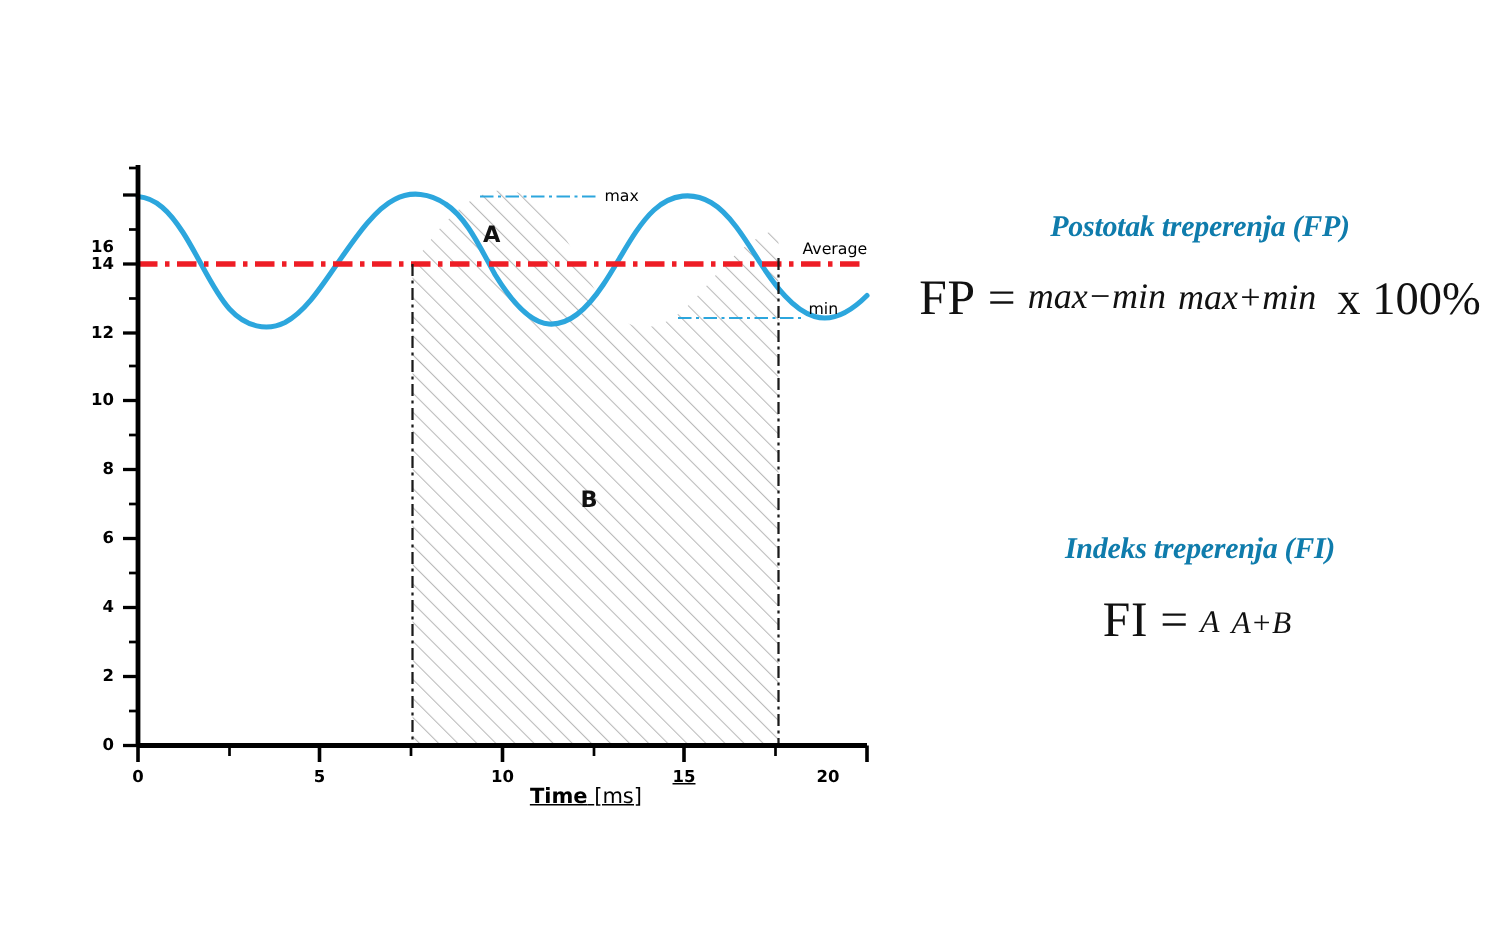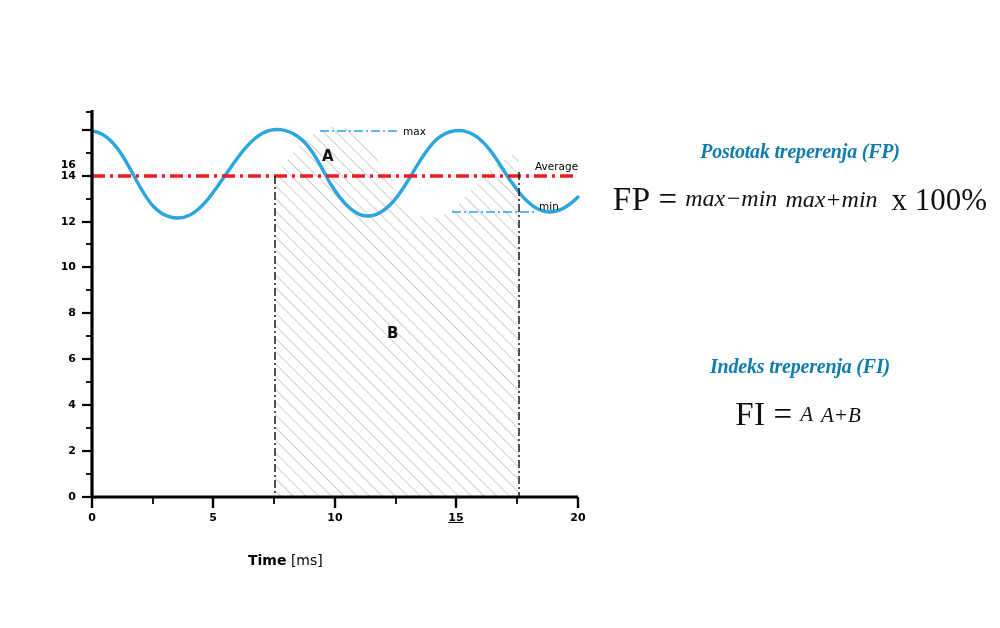--- a/index.html
+++ b/index.html
@@ -42,21 +42,20 @@
     color: #0f7cac;
     letter-spacing: -0.2px;
     text-align: center;
     white-space: nowrap;
   }
 
   .formula-body {
     margin-top: 18px;
     display: flex;
     justify-content: center;
-    align-items: center;
     font-family: "Liberation Serif", serif;
     color: #111111;
   }
   .formula-lhs {
     font-size: 33px;
     letter-spacing: 0.5px;
   }
   .formula-eq {
     font-size: 33px;
     margin: 0 4px 0 8px;
@@ -98,23 +97,24 @@
     position: absolute;
     font-family: "DejaVu Sans", sans-serif;
     font-size: 14px;
     color: #000000;
     white-space: nowrap;
   }
   .axis-title b { font-weight: bold; }
   .axis-title span.unit { font-weight: normal; }
   #x-axis-title {
     left: 248px;
-    top: 552px;
+    top: 523px;
     width: 180px;
-    text-align: left;
+    text-align: right;
+    text-decoration: underline;
   }
 
   .tick-label {
     position: absolute;
     font-family: "DejaVu Sans", sans-serif;
     font-size: 11px;
     font-weight: bold;
     color: #000000;
     white-space: nowrap;
   }
@@ -235,21 +235,21 @@
 <div class="tick-label y" style="left:52px; top:306px;">8</div>
 <div class="tick-label y" style="left:52px; top:352px;">6</div>
 <div class="tick-label y" style="left:52px; top:398px;">4</div>
 <div class="tick-label y" style="left:52px; top:444px;">2</div>
 <div class="tick-label y" style="left:52px; top:490px;">0</div>
 
 <div class="tick-label x" style="left:80px;  top:511px;">0</div>
 <div class="tick-label x" style="left:201px; top:511px;">5</div>
 <div class="tick-label x" style="left:323px; top:511px;">10</div>
 <div class="tick-label x" style="left:444px; top:511px;text-decoration:underline;">15</div>
-<div class="tick-label x" style="left:566px; top:511px;">20</div>
+<div class="tick-label x" style="left:540px; top:511px;">20</div>
 
 <div class="axis-title" id="x-axis-title">
   <b>Time</b> <span class="unit">[ms]</span>
 </div>
 
 <div class="annot" style="left:403px; top:125px;">max</div>
 <div class="annot" style="left:535px; top:160px;">Average</div>
 <div class="annot" style="left:539px; top:200px;">min</div>
 
 <div class="region-label" style="left:322px; top:147px;">A</div>

